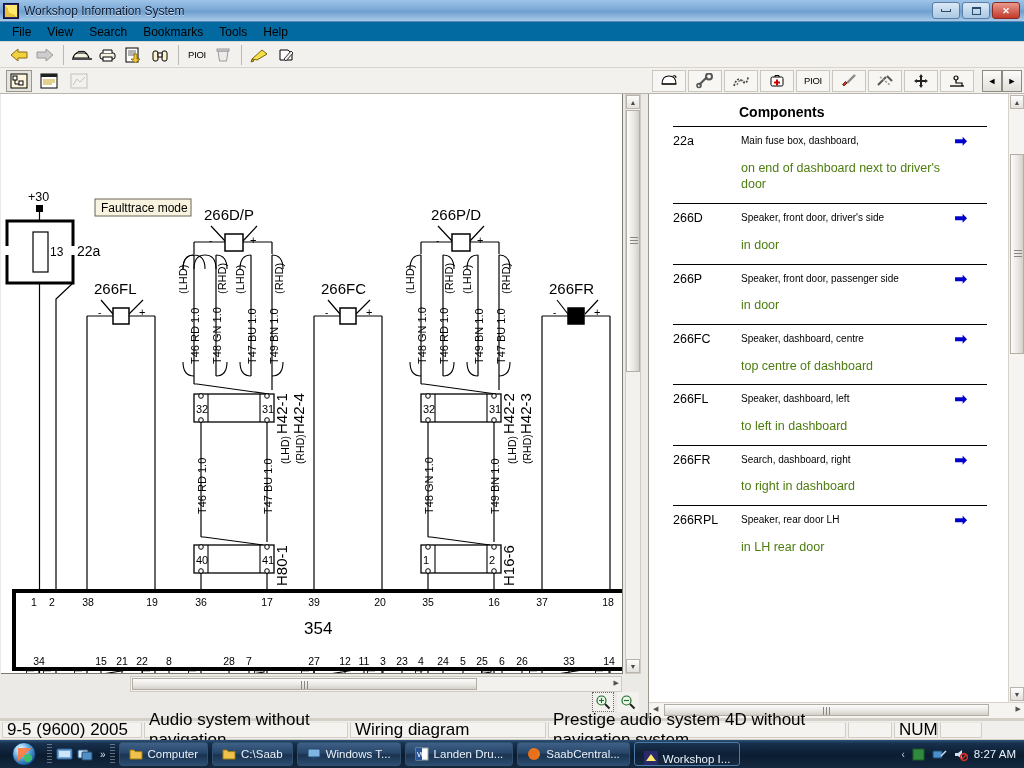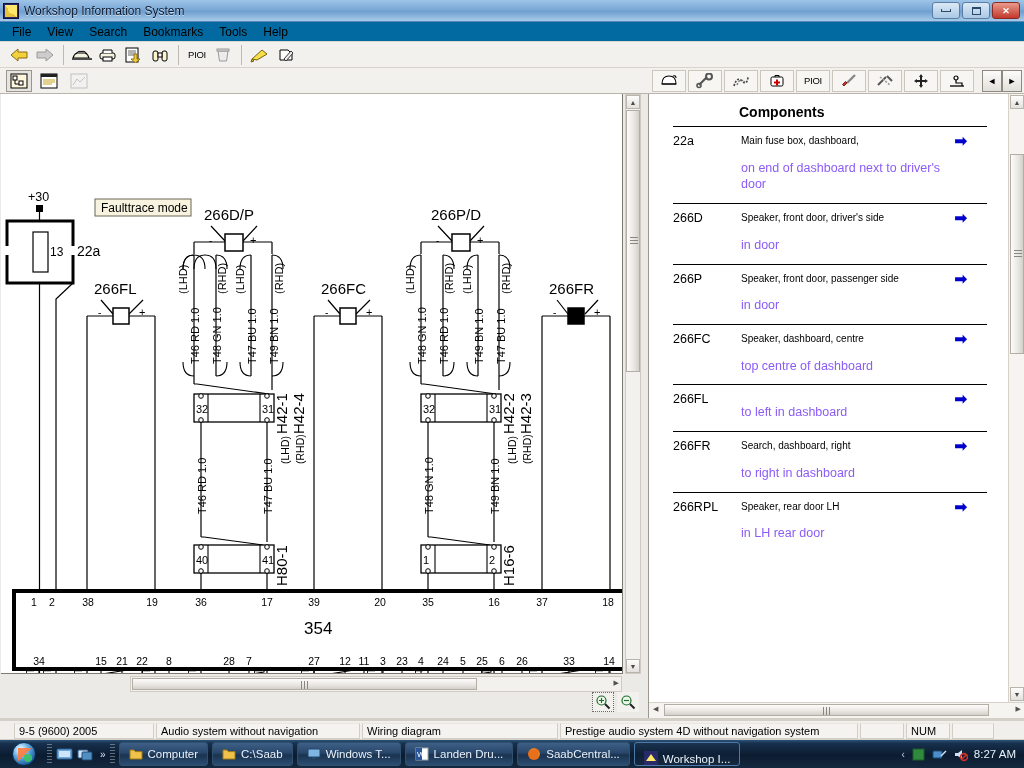--- a/index.html
+++ b/index.html
@@ -171,27 +171,27 @@
     width:8px; height:8px; background: repeating-linear-gradient(to right,#8a8781 0 1px,transparent 1px 3px); }
   .rp-scroll-h .arr { position:absolute; top:2px; font-size:7px; color:#55524d; }
 
   .rp-content { position: absolute; left: 0; top: 0; width: 352px; height: 556px; padding: 0 14px 15px 24px; }
   .rp-title { font-size: 14px; font-weight: bold; color: #000; margin: 10px 0 6px 66px; }
   .comp-row { position: relative; border-top: 1.5px solid #000; padding: 7px 0 10px 0; }
   .comp-row.first { border-top: 1.5px solid #000; }
   .comp-code { position: absolute; left: 0; top: 7px; font-size: 12.5px; color: #000; }
   .comp-body { margin-left: 68px; padding-right: 40px; }
   .comp-name { font-size: 10px; color: #000; line-height: 1.35; }
-  .comp-loc { font-size: 12.5px; color: #8b5cf6; margin-top: 12px; line-height: 1.35; }
+  .comp-loc { font-size: 12.5px; color: #4d7c0f; margin-top: 12px; line-height: 1.35; }
   .comp-arrow { position: absolute; right: 20px; top: 6px; color: #0000cc; font-size: 15px; font-weight: bold; line-height: 1; }
 
   
   .statusbar {
     position: absolute; left: 0; top: 721px; width: 1024px; height: 18px;
-    background: #f0efeb; display: flex; align-items: flex-end; font-size: 11px; padding-left: 12px;
+    background: #f0efeb; display: flex; align-items: center; font-size: 17px;
   }
   .sb-cell { height: 16px; border: 1px solid #d2cec6; border-top-color:#e9e7e2; margin-left: 2px;
     display:flex; align-items:center; padding: 0 4px; color:#000; background:#f4f3f0; }
 
   
   .taskbar {
     position: absolute; left: 0; top: 740px; width: 1024px; height: 28px;
     background: linear-gradient(to bottom, #2b5378 0%, #17304d 12%, #0b1c30 55%, #14293f 100%);
     display: flex; align-items: center;
   }
@@ -760,20 +760,21 @@
         <div class="comp-body">
           <div class="comp-name">Speaker, dashboard, centre</div>
           <div class="comp-loc">top centre of dashboard</div>
         </div>
         <div class="comp-arrow">➡</div>
       </div>
 
       <div class="comp-row">
         <div class="comp-code">266FL</div>
         <div class="comp-body">
+          <div class="comp-name">Speaker, dashboard, left</div>
           <div class="comp-loc">to left in dashboard</div>
         </div>
         <div class="comp-arrow">➡</div>
       </div>
 
       <div class="comp-row">
         <div class="comp-code">266FR</div>
         <div class="comp-body">
           <div class="comp-name">Search, dashboard, right</div>
           <div class="comp-loc">to right in dashboard</div>

